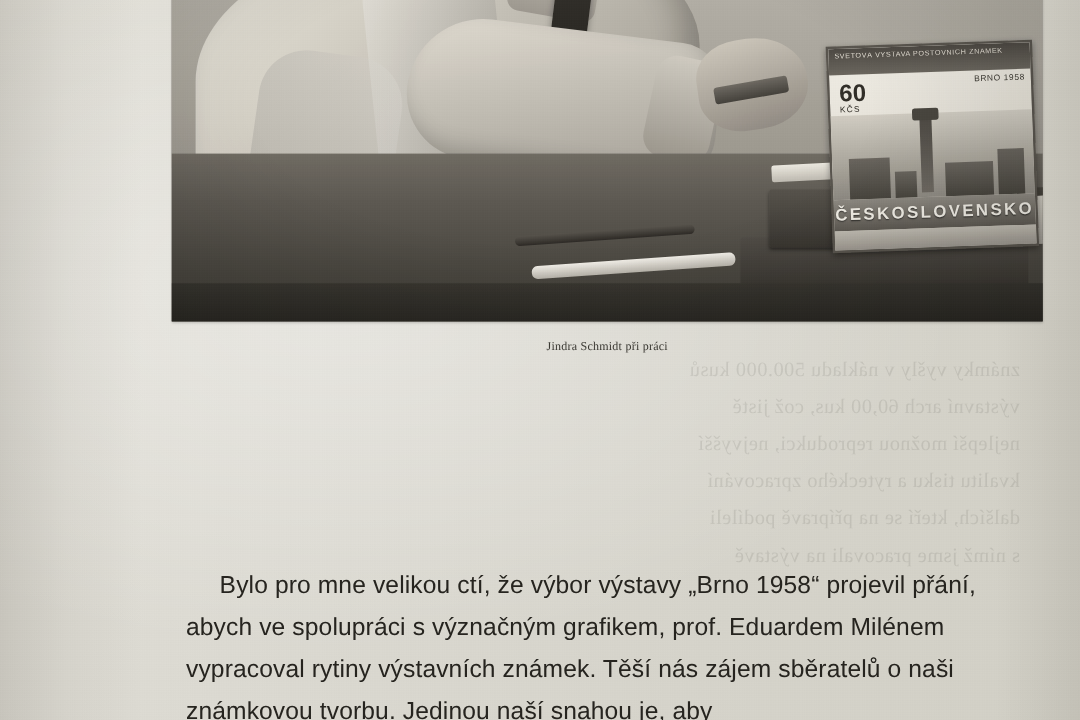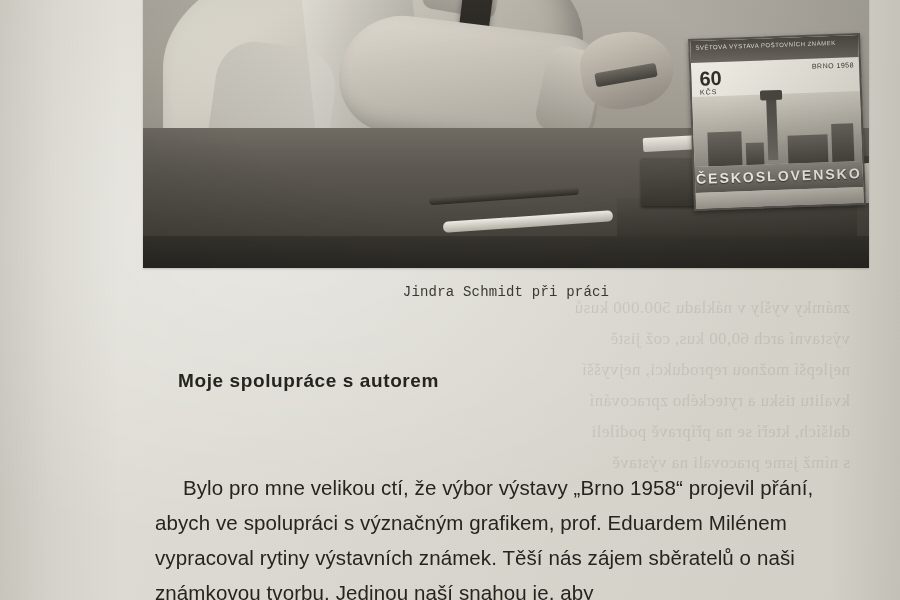--- a/index.html
+++ b/index.html
@@ -242,23 +242,23 @@
     background: radial-gradient(ellipse at 45% 45%, rgba(0,0,0,0) 45%, rgba(0,0,0,0.18) 100%);
   }
 
   
   .caption {
     position: absolute;
     left: 143px;
     top: 284px;
     width: 726px;
     text-align: center;
-    font-size: 14px;
+    font-size: 10px;
     color: #3a3832;
-    font-family: Liberation Mono, monospace;
+    font-family: Liberation Serif, serif;
     letter-spacing: 0.2px;
   }
 
   
   .ghost {
     position: absolute;
     left: 150px;
     top: 292px;
     width: 700px;
     color: rgba(80,76,70,0.13);
@@ -358,20 +358,19 @@
         <div class="poster-country">ČESKOSLOVENSKO</div>
         <div class="poster-foot"></div>
       </div>
 
       <div class="ph-vig"></div>
     </div>
   </div>
 
   <div class="caption">Jindra Schmidt při práci</div>
 
-  <div class="heading">Moje spolupráce s autorem</div>
 
   <div class="body-text">
     <p class="indent">Bylo pro mne velikou ctí, že výbor výstavy „Brno 1958“ projevil přání, abych ve spolupráci s význačným grafikem, prof. Eduardem Milénem vypracoval rytiny výstavních známek. Těší nás zájem sběratelů o naši známkovou tvorbu. Jedinou naší snahou je, aby</p>
   </div>
 
   <div class="grain"></div>
 </div>
 
 </body></html>

